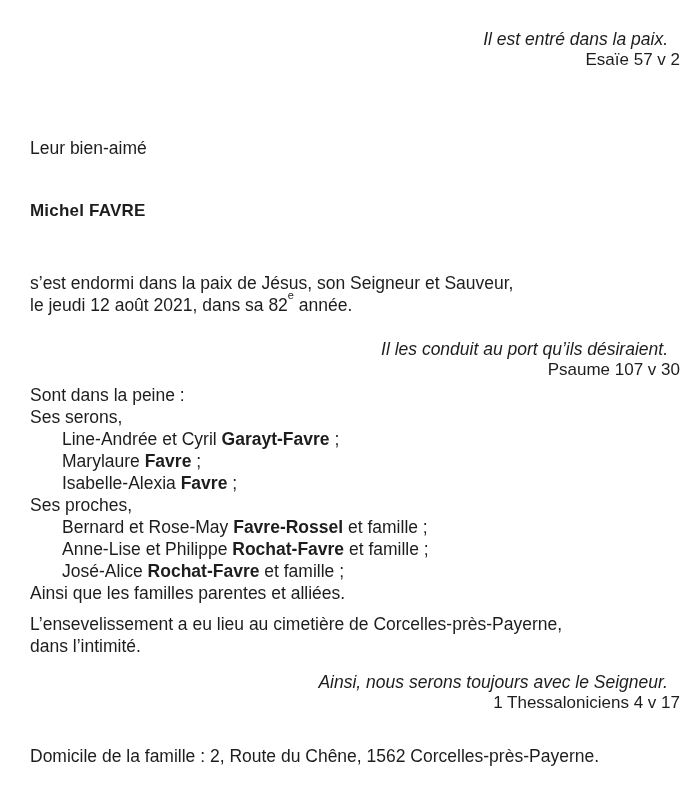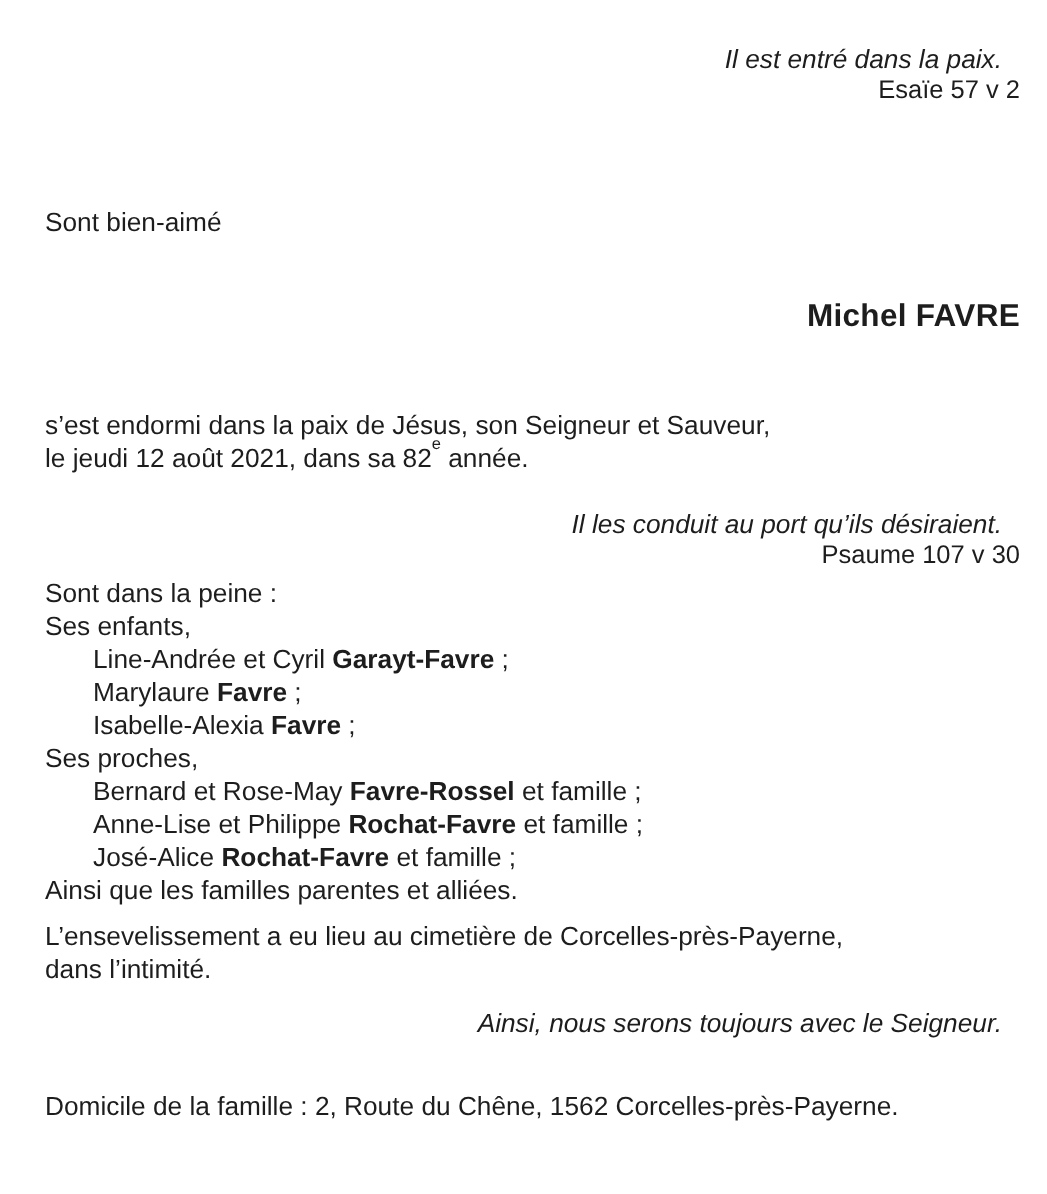--- a/index.html
+++ b/index.html
@@ -17,22 +17,22 @@
     overflow: hidden;
   }
   .epigraph { text-align: right; }
   .epigraph .quote { font-style: italic; padding-right: 12px; }
   .epigraph .ref { font-size: 17px; line-height: 19px; }
 
   .salutation { margin-top: 68px; }
 
   .deceased-name {
     margin-top: 39px;
-    text-align: right;
-    font-size: 21px;
+    text-align: left;
+    font-size: 17px;
     line-height: 26px;
     font-weight: bold;
     letter-spacing: 0.2px;
   }
 
   .announcement { margin-top: 48px; }
   .announcement sup {
     font-size: 11px;
     line-height: 0;
     position: relative;
@@ -54,54 +54,55 @@
 </head>
 <body>
 
 <div class="page">
 
   <div class="epigraph epigraph-top">
     <div class="quote">Il est entré dans la paix.</div>
     <div class="ref">Esaïe 57 v 2</div>
   </div>
 
-  <p class="salutation">Sont bien-aimé</p>
+  <p class="salutation">Leur bien-aimé</p>
 
   <h1 class="deceased-name">Michel FAVRE</h1>
 
   <p class="announcement">
     <span>s’est endormi dans la paix de Jésus, son Seigneur et Sauveur,</span><br>
     <span>le jeudi 12 août 2021, dans sa 82</span><sup>e</sup><span> année.</span>
   </p>
 
   <div class="epigraph epigraph-middle">
     <div class="quote">Il les conduit au port qu’ils désiraient.</div>
     <div class="ref">Psaume 107 v 30</div>
   </div>
 
   <div class="mourners">
     <p class="mourners-intro">Sont dans la peine :</p>
 
-    <p class="group-label">Ses enfants,</p>
+    <p class="group-label">Ses serons,</p>
     <p class="member"><span>Line-Andrée et Cyril </span><b>Garayt-Favre</b><span> ;</span></p>
     <p class="member"><span>Marylaure </span><b>Favre</b><span> ;</span></p>
     <p class="member"><span>Isabelle-Alexia </span><b>Favre</b><span> ;</span></p>
 
     <p class="group-label">Ses proches,</p>
     <p class="member"><span>Bernard et Rose-May </span><b>Favre-Rossel</b><span> et famille ;</span></p>
     <p class="member"><span>Anne-Lise et Philippe </span><b>Rochat-Favre</b><span> et famille ;</span></p>
     <p class="member"><span>José-Alice </span><b>Rochat-Favre</b><span> et famille ;</span></p>
 
     <p class="mourners-outro">Ainsi que les familles parentes et alliées.</p>
   </div>
 
   <p class="burial">
     <span>L’ensevelissement a eu lieu au cimetière de Corcelles-près-Payerne,</span><br>
     <span>dans l’intimité.</span>
   </p>
 
   <div class="epigraph epigraph-bottom">
     <div class="quote">Ainsi, nous serons toujours avec le Seigneur.</div>
+    <div class="ref">1 Thessaloniciens 4 v 17</div>
   </div>
 
   <p class="address">Domicile de la famille : 2, Route du Chêne, 1562 Corcelles-près-Payerne.</p>
 
 </div>
 
 </body></html>

